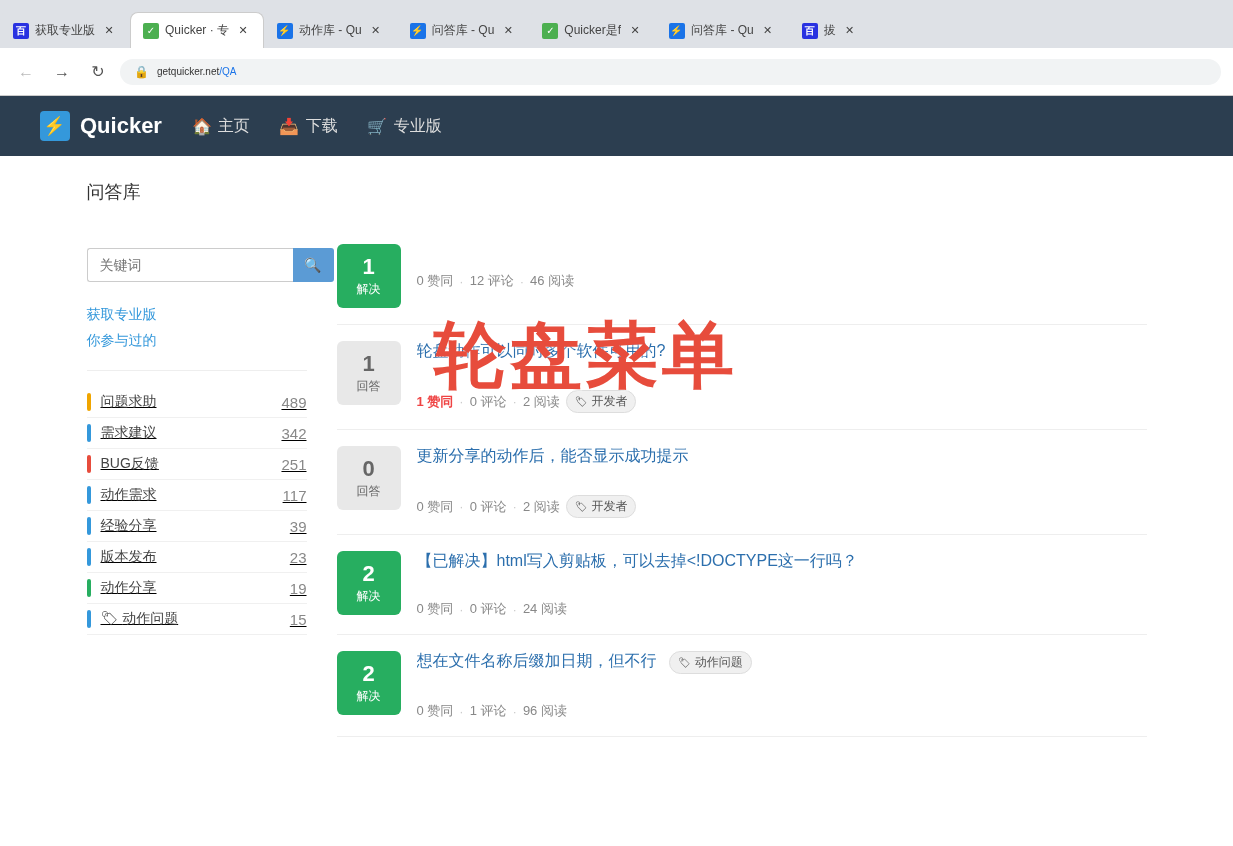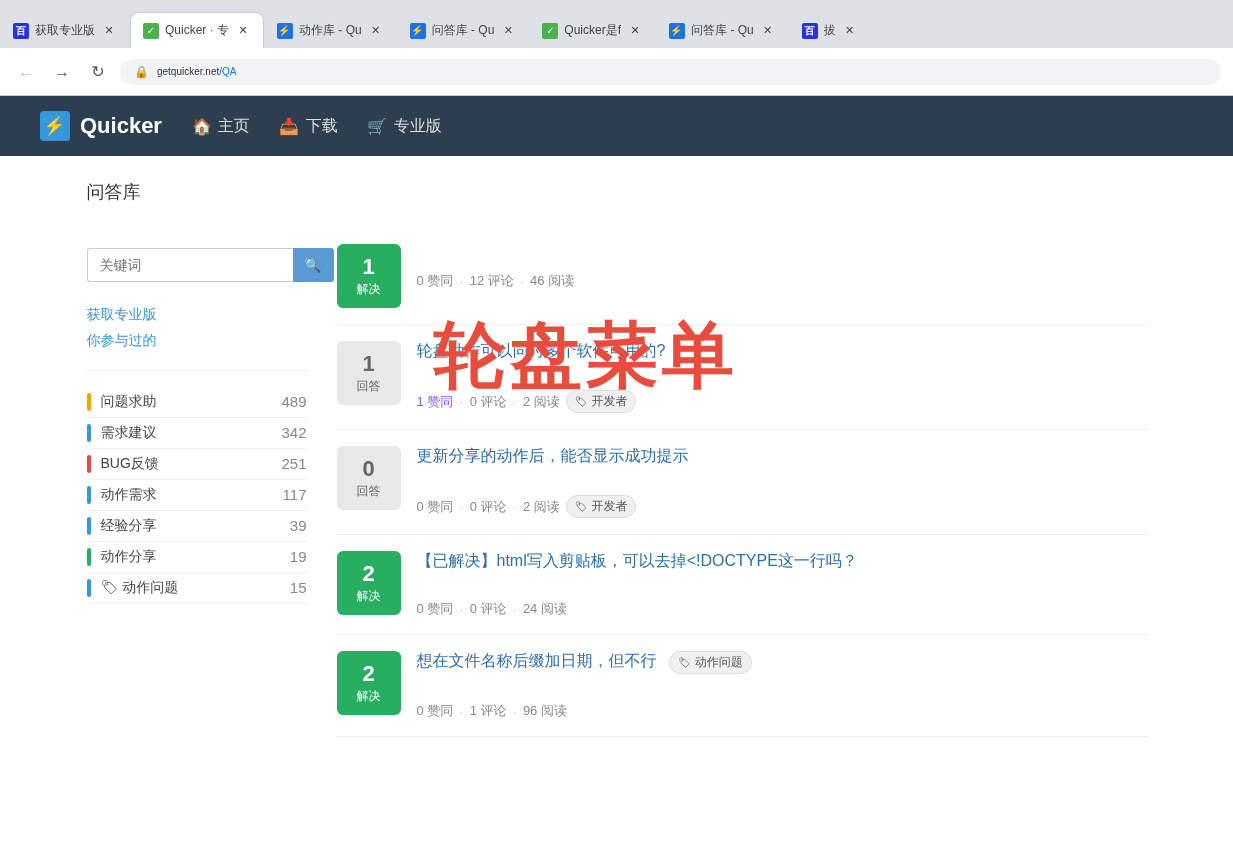--- a/index.html
+++ b/index.html
@@ -204,24 +204,25 @@
       padding: 4px 0;
       font-size: 14px;
       cursor: pointer;
     }
 
     .sidebar-divider { margin: 16px 0; border: none; border-top: 1px solid #eee; }
 
     .category-list { list-style: none; }
     .category-item {
       display: flex;
-      align-items: flex-start;
+      align-items: flex-end;
       padding: 6px 0;
       border-bottom: 1px solid #f0f0f0;
       cursor: pointer;
+      text-decoration: underline;
     }
     .category-indicator {
       width: 4px;
       height: 18px;
       border-radius: 2px;
       margin-right: 10px;
       flex-shrink: 0;
     }
     .category-name {
       flex: 1;
@@ -295,21 +296,21 @@
       align-items: center;
       gap: 4px;
       background: #f0f0f0;
       border: 1px solid #ddd;
       border-radius: 12px;
       padding: 2px 8px;
       font-size: 12px;
       color: #555;
     }
     .tag-icon { font-size: 10px; }
-    .highlight { color: #8b5cf6; font-weight: normal; }
+    .highlight { color: #ef4444; font-weight: bold; }
 
     
     .overlay-container {
       position: relative;
     }
     .overlay-text {
       position: absolute;
       top: 100px;
       left: 50%;
       transform: translateX(-60%);
@@ -438,20 +439,25 @@
             <div class="category-indicator" style="background:#3498db;"></div>
             <span class="category-name">动作需求</span>
             <span class="category-count">117</span>
           </li>
           <li class="category-item">
             <div class="category-indicator" style="background:#3498db;"></div>
             <span class="category-name">经验分享</span>
             <span class="category-count">39</span>
           </li>
           <li class="category-item">
+            <div class="category-indicator" style="background:#3498db;"></div>
+            <span class="category-name">版本发布</span>
+            <span class="category-count">23</span>
+          </li>
+          <li class="category-item">
             <div class="category-indicator" style="background:#27ae60;"></div>
             <span class="category-name">动作分享</span>
             <span class="category-count">19</span>
           </li>
           <li class="category-item">
             <div class="category-indicator" style="background:#3498db;"></div>
             <span class="category-name">🏷 <span>动作问题</span></span>
             <span class="category-count">15</span>
           </li>
         </ul>

